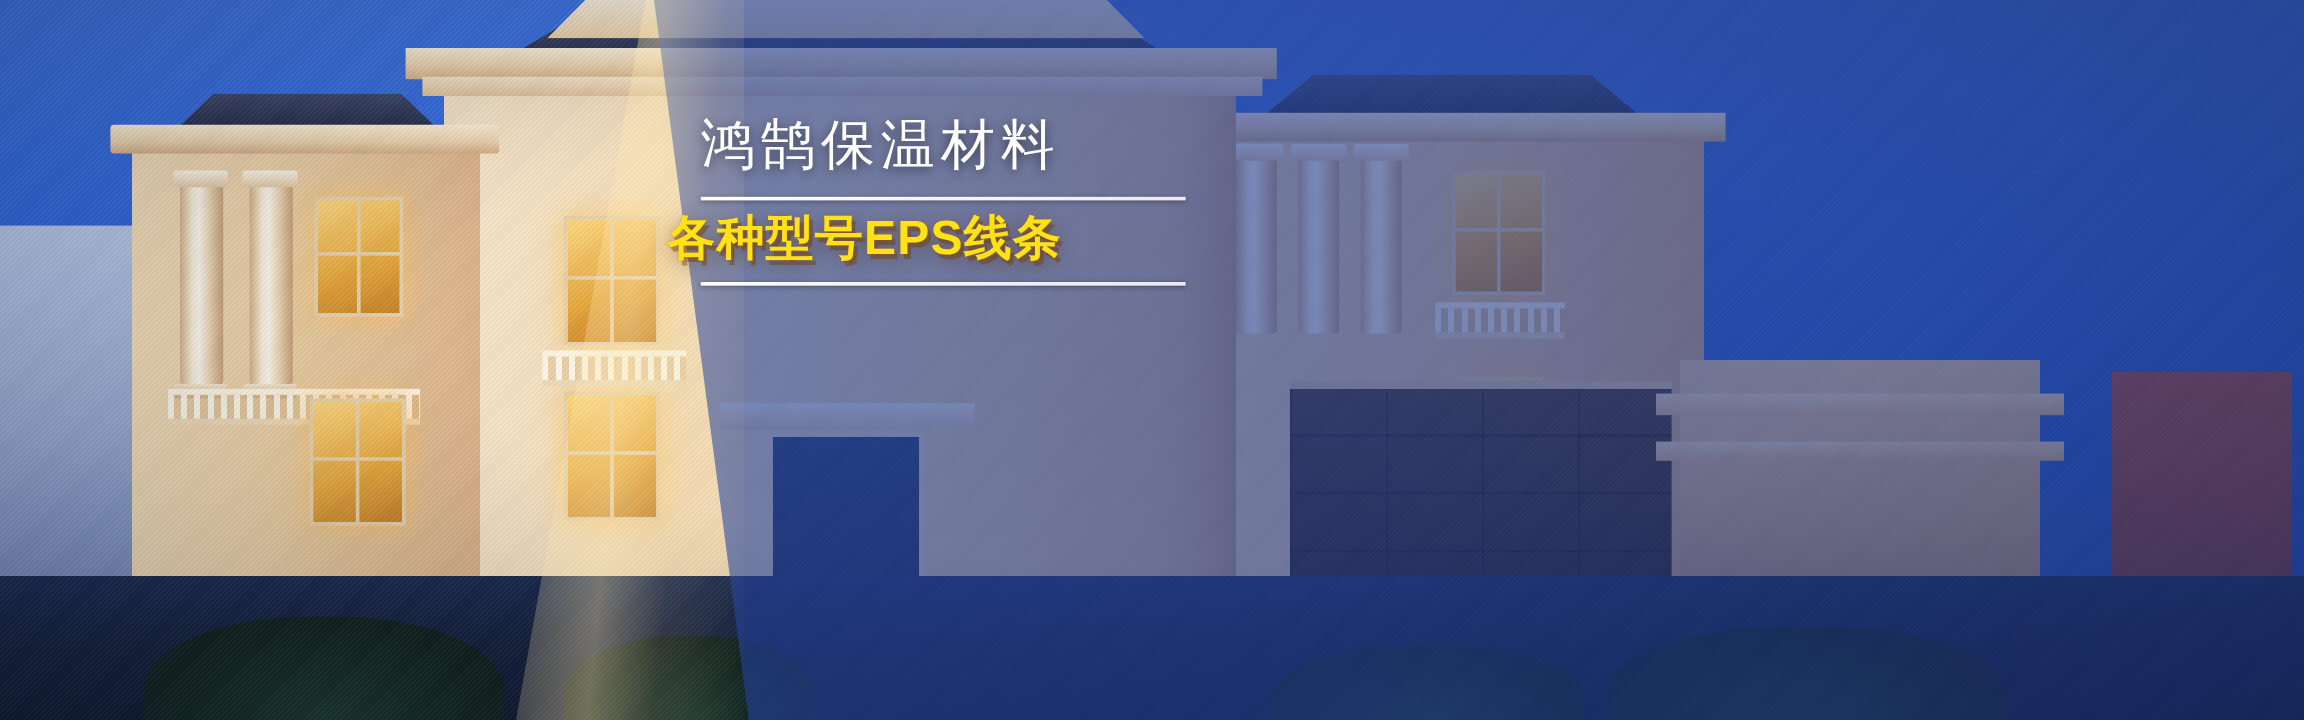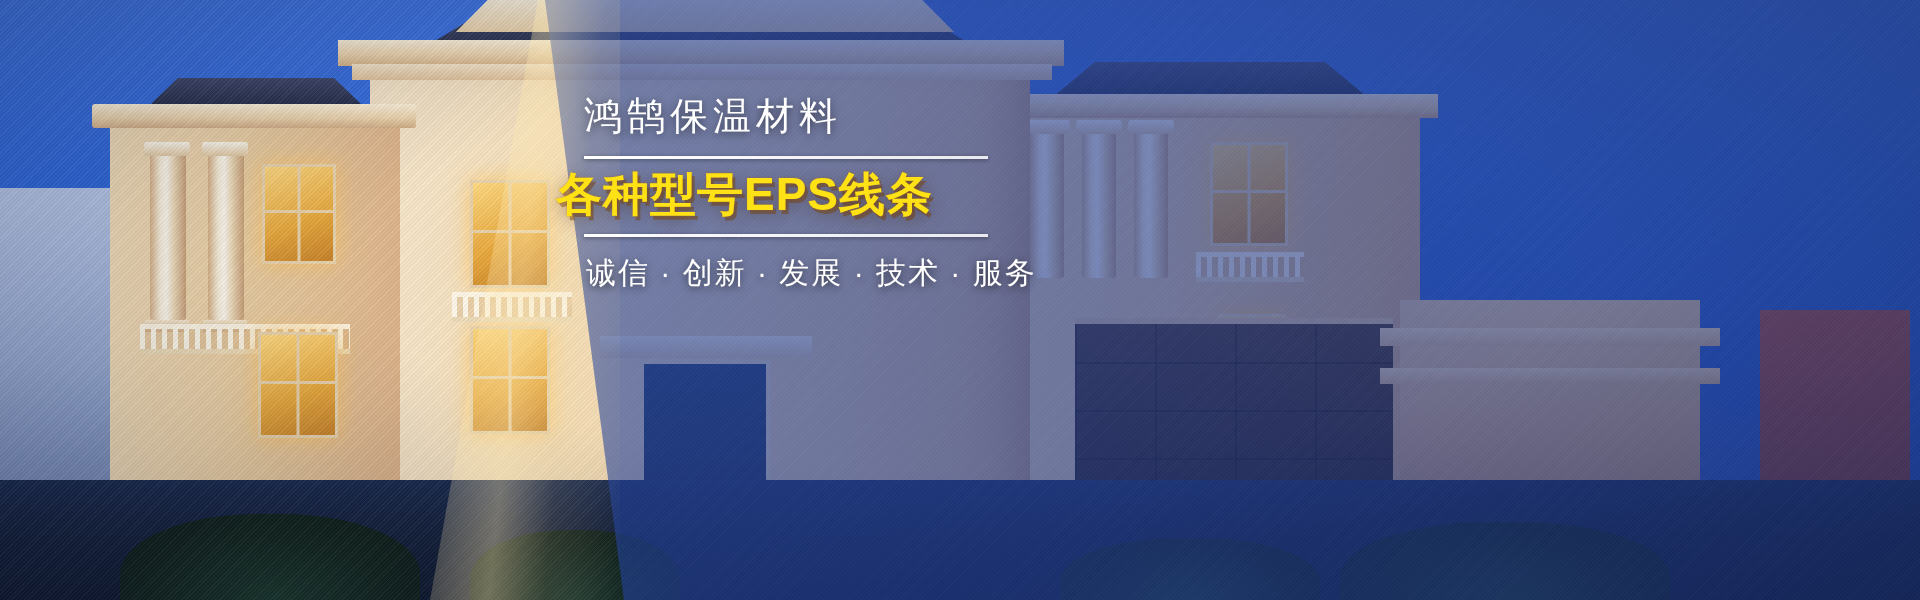--- a/index.html
+++ b/index.html
@@ -222,35 +222,35 @@
       rgba(255,226,160,0) 100%);
     clip-path:polygon(108px 0, 190px 0, 190px 600px, 0 600px);
   }
 
   
   .copy {
     position:absolute; left:556px; top:96px; width:900px;
     z-index:12;
   }
   .eyebrow {
-    font-size:38px; letter-spacing:5px; color:#ffffff; font-weight:400;
+    font-size:45px; letter-spacing:5px; color:#ffffff; font-weight:400;
     line-height:1.1;
     text-shadow:0 2px 10px rgba(0,0,0,.55);
     padding-left:28px;
   }
   .rule {
     margin:18px 0 10px 28px;
     width:404px; height:3px;
     background:linear-gradient(90deg,#ffffff,rgba(255,255,255,.85));
     box-shadow:0 1px 4px rgba(0,0,0,.4);
   }
   .rule.bottom { margin:14px 0 16px 28px; width:404px; }
 
   .head {
-    font-size:46px; font-weight:bold; color:#ffe215;
+    font-size:40px; font-weight:bold; color:#ffe215;
     letter-spacing:1px; line-height:1.12;
     text-shadow:
       0 0 2px rgba(180,90,0,.55),
       3px 4px 0 rgba(120,60,0,.45),
       0 5px 18px rgba(60,30,0,.45);
   }
   .head .l2 { display:block; }
 
   .tag {
     font-size:30px; color:#ffffff; letter-spacing:2px; font-weight:400;
@@ -351,16 +351,15 @@
     <div class="glow"></div>
   </div>
 
   <div class="copy">
     <div class="eyebrow">鸿鹄保温材料</div>
     <div class="rule"></div>
     <div class="head">
       <span>各种型号EPS线条</span>
     </div>
     <div class="rule bottom"></div>
-    <div class="tag">诚信 · 创新 · 发展 · 技术 · 服务</div>
   </div>
 
 </div>
 
 </body></html>

